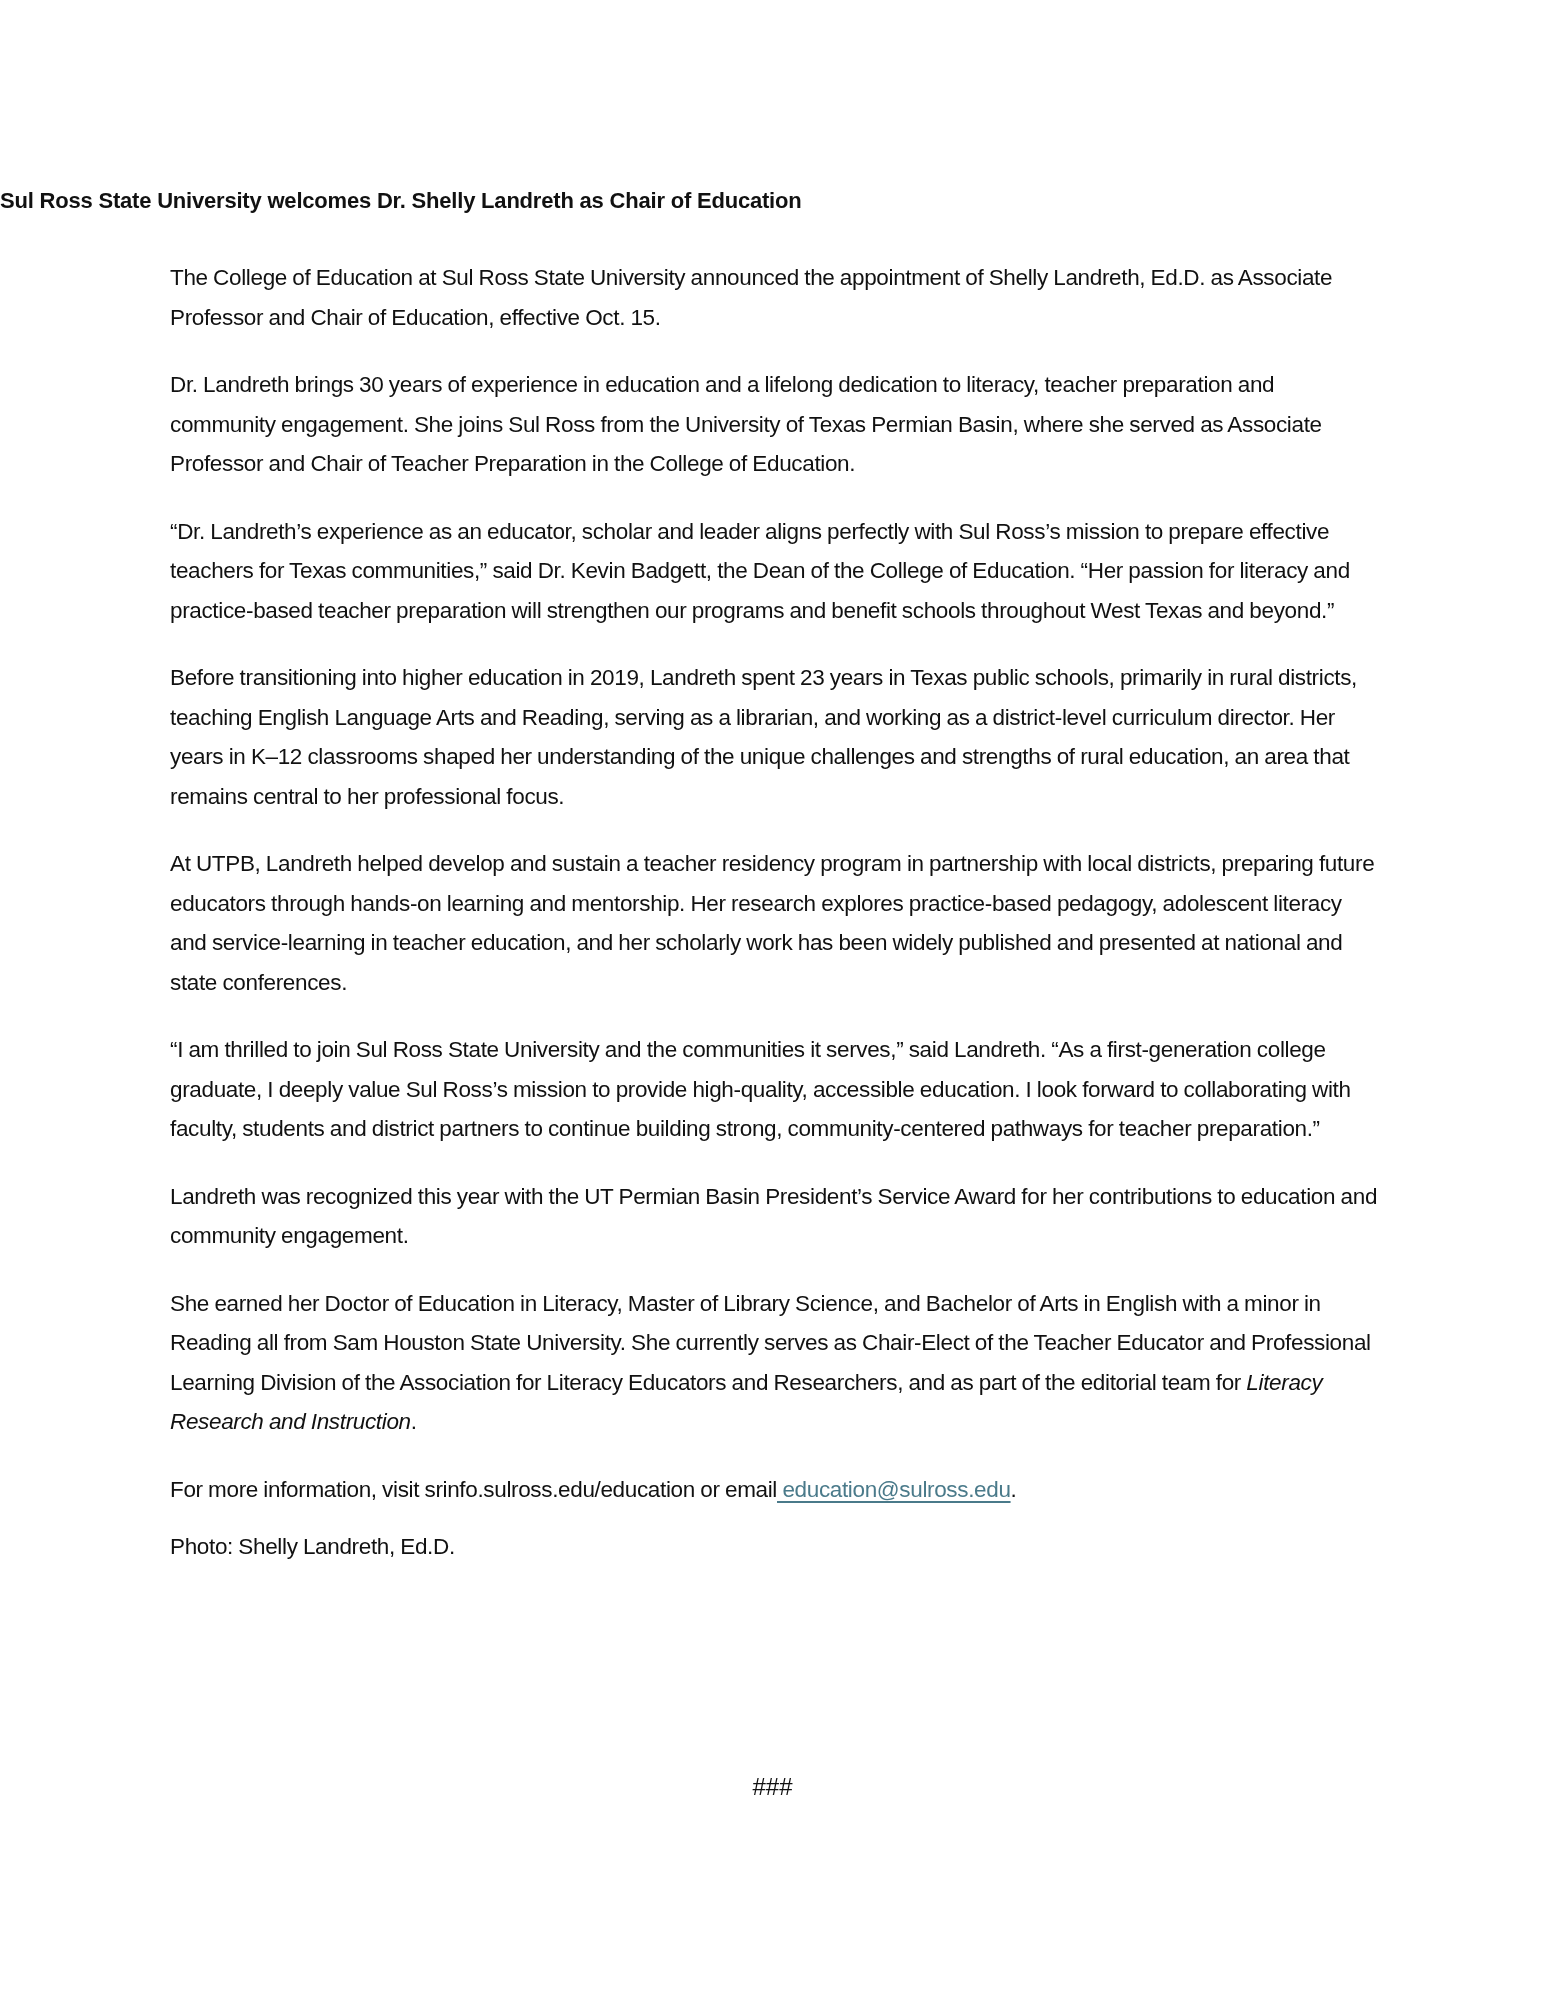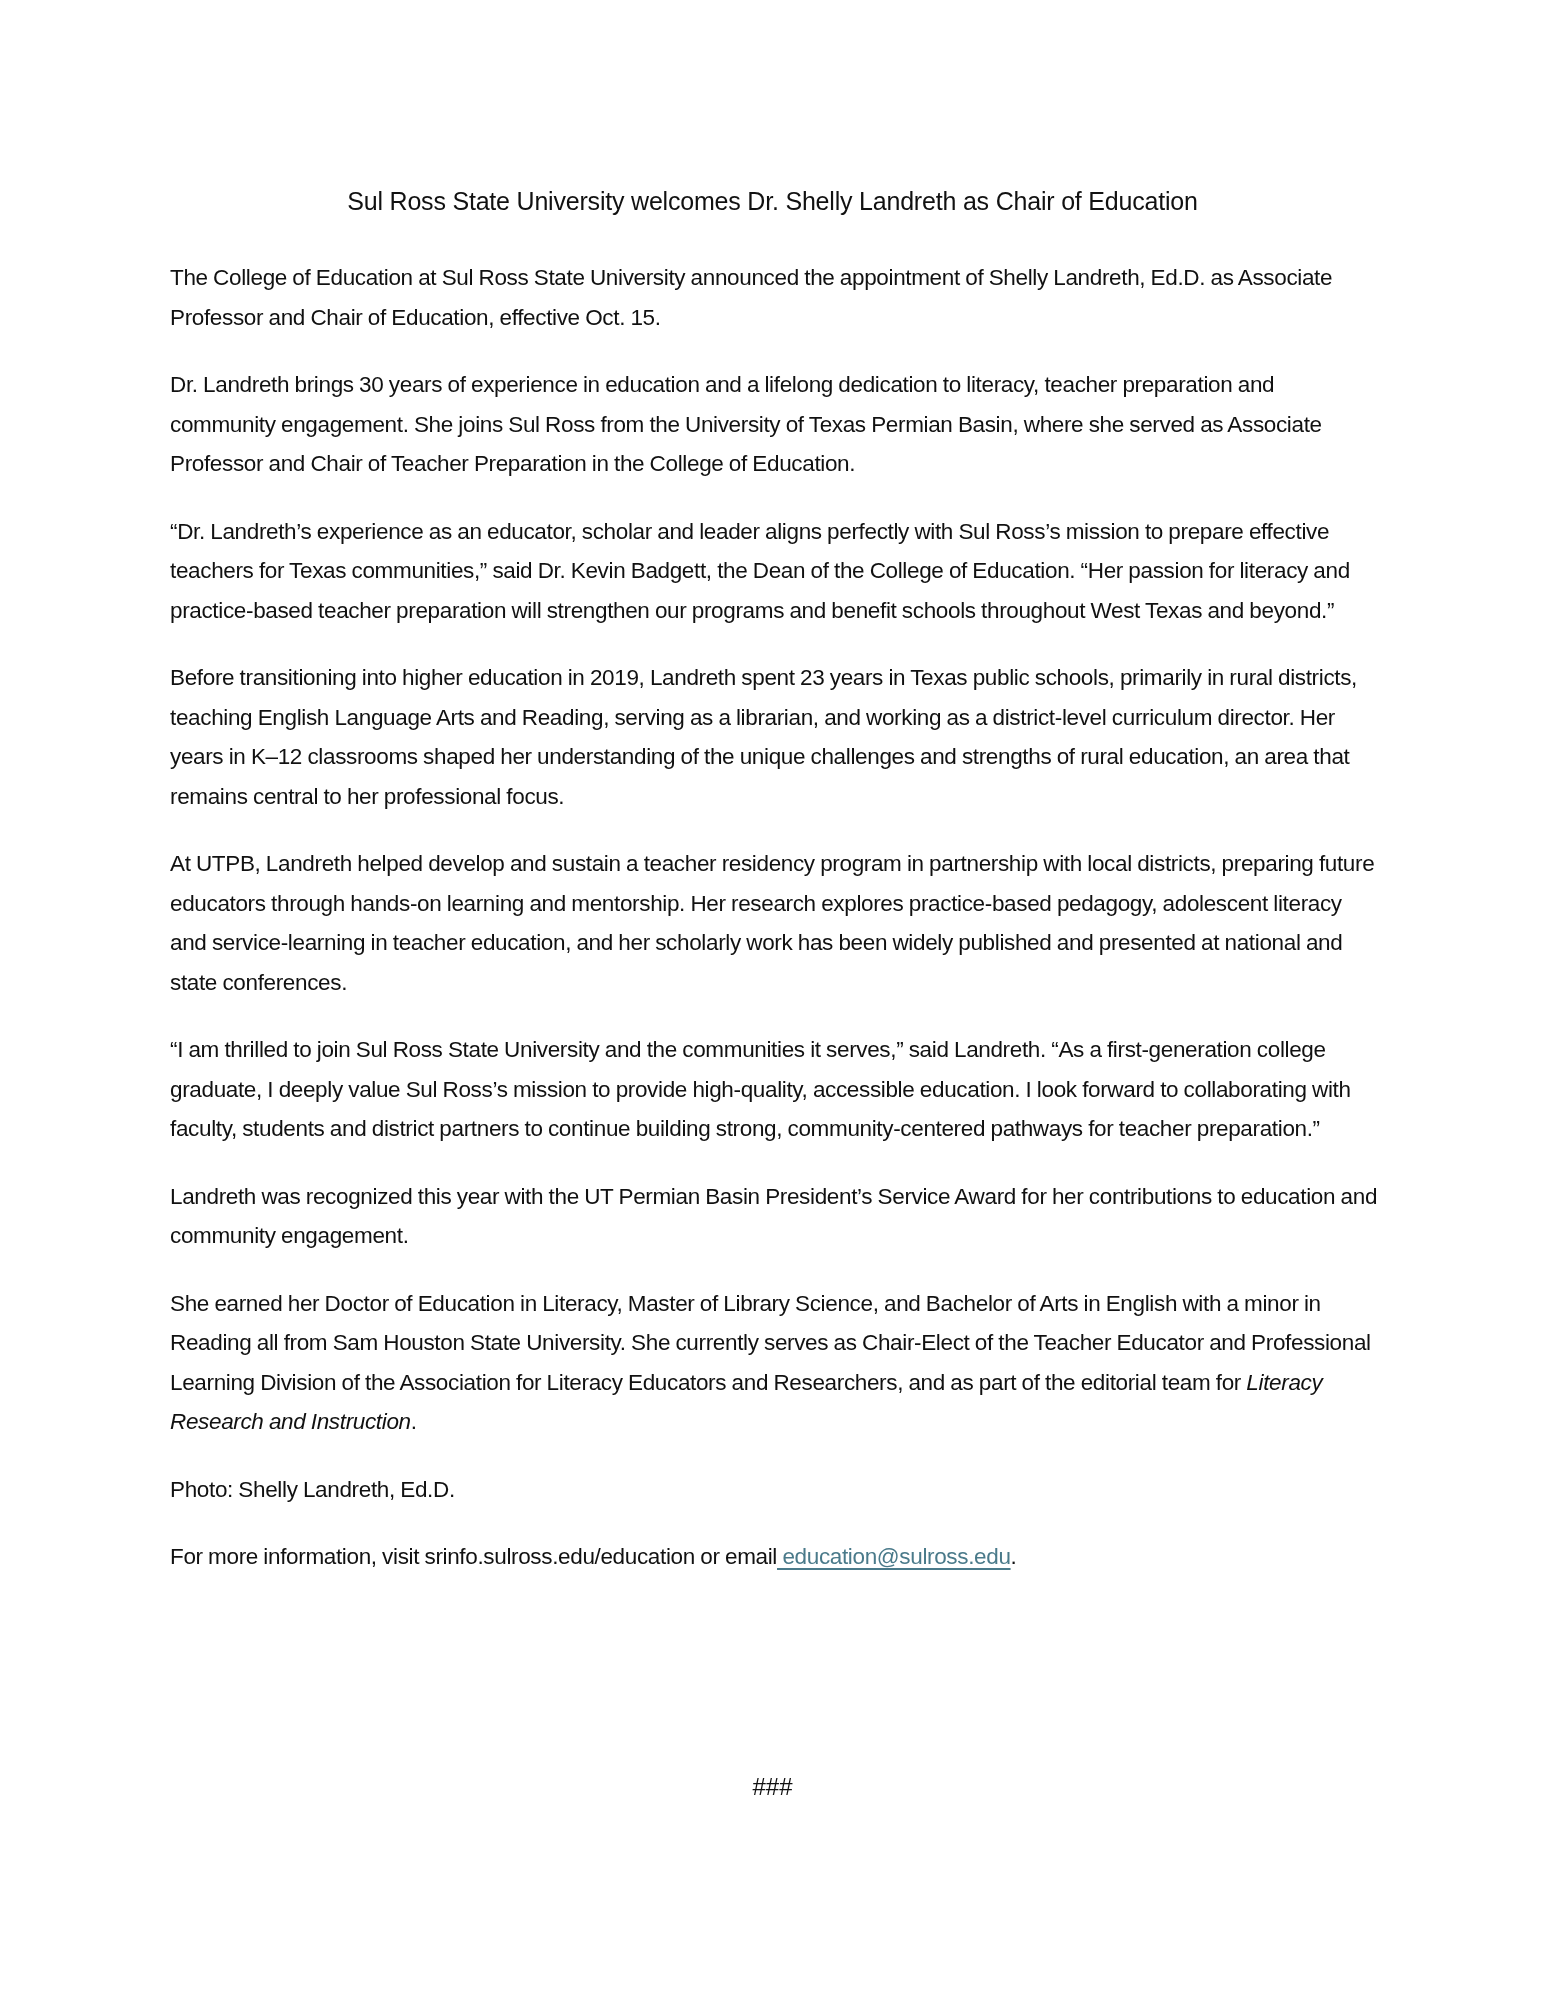--- a/index.html
+++ b/index.html
@@ -20,23 +20,23 @@
       left: 0;
       top: 0;
       width: 1545px;
       height: 2000px;
     }
     .title {
       position: absolute;
       left: 0;
       width: 1545px;
       top: 185px;
-      text-align: center;
-      font-weight: normal;
-      font-size: 25px;
+      text-align: left;
+      font-weight: bold;
+      font-size: 22px;
       line-height: 32px;
       letter-spacing: -0.2px;
       margin: 0;
     }
     .body-text {
       position: absolute;
       left: 170px;
       width: 1210px;
       top: 258px;
     }
@@ -82,20 +82,20 @@
     <p class="para">The College of Education at Sul Ross State University announced the appointment of Shelly Landreth, Ed.D. as Associate Professor and Chair of Education, effective Oct. 15.</p>
     <p class="para">Dr. Landreth brings 30 years of experience in education and a lifelong dedication to literacy, teacher preparation and community engagement. She joins Sul Ross from the University of Texas Permian Basin, where she served as Associate Professor and Chair of Teacher Preparation in the College of Education.</p>
     <p class="para">“Dr. Landreth’s experience as an educator, scholar and leader aligns perfectly with Sul Ross’s mission to prepare effective teachers for Texas communities,” said Dr. Kevin Badgett, the Dean of the College of Education. “Her passion for literacy and practice-based teacher preparation will strengthen our programs and benefit schools throughout West Texas and beyond.”</p>
     <p class="para">Before transitioning into higher education in 2019, Landreth spent 23 years in Texas public schools, primarily in rural districts, teaching English Language Arts and Reading, serving as a librarian, and working as a district-level curriculum director. Her years in K–12 classrooms shaped her understanding of the unique challenges and strengths of rural education, an area that remains central to her professional focus.</p>
     <p class="para">At UTPB, Landreth helped develop and sustain a teacher residency program in partnership with local districts, preparing future educators through hands-on learning and mentorship. Her research explores practice-based pedagogy, adolescent literacy and service-learning in teacher education, and her scholarly work has been widely published and presented at national and state conferences.</p>
     <p class="para">“I am thrilled to join Sul Ross State University and the communities it serves,” said Landreth. “As a first-generation college graduate, I deeply value Sul Ross’s mission to provide high-quality, accessible education. I look forward to collaborating with faculty, students and district partners to continue building strong, community-centered pathways for teacher preparation.”</p>
     <p class="para">Landreth was recognized this year with the UT Permian Basin President’s Service Award for her contributions to education and community engagement.</p>
 
     <p class="para"><span>She earned her Doctor of Education in Literacy, Master of Library Science, and Bachelor of Arts in English with a minor in Reading all from Sam Houston State University. She currently serves as Chair-Elect of the Teacher Educator and Professional Learning Division of the Association for Literacy Educators and Researchers, and as part of the editorial team for </span><em>Literacy Research and Instruction</em><span>.</span></p>
 
+    <p class="para tight"><span>For more information, visit srinfo.sulross.edu/education or email</span><a class="email-link"> education@sulross.edu</a><span>.</span></p>
+
     <p class="para">Photo: Shelly Landreth, Ed.D.</p>
-
-    <p class="para tight"><span>For more information, visit srinfo.sulross.edu/education or email</span><a class="email-link"> education@sulross.edu</a><span>.</span></p>
   </div>
 
   <p class="end-mark">###</p>
 
 </div>
 
 </body></html>

